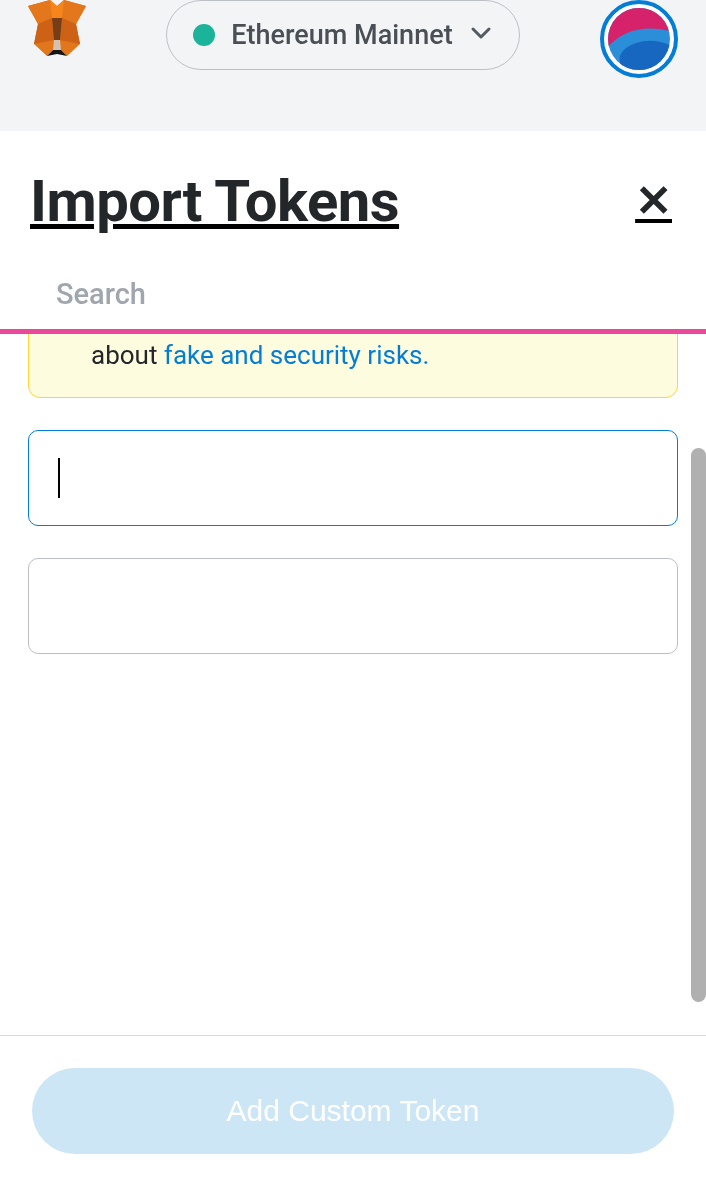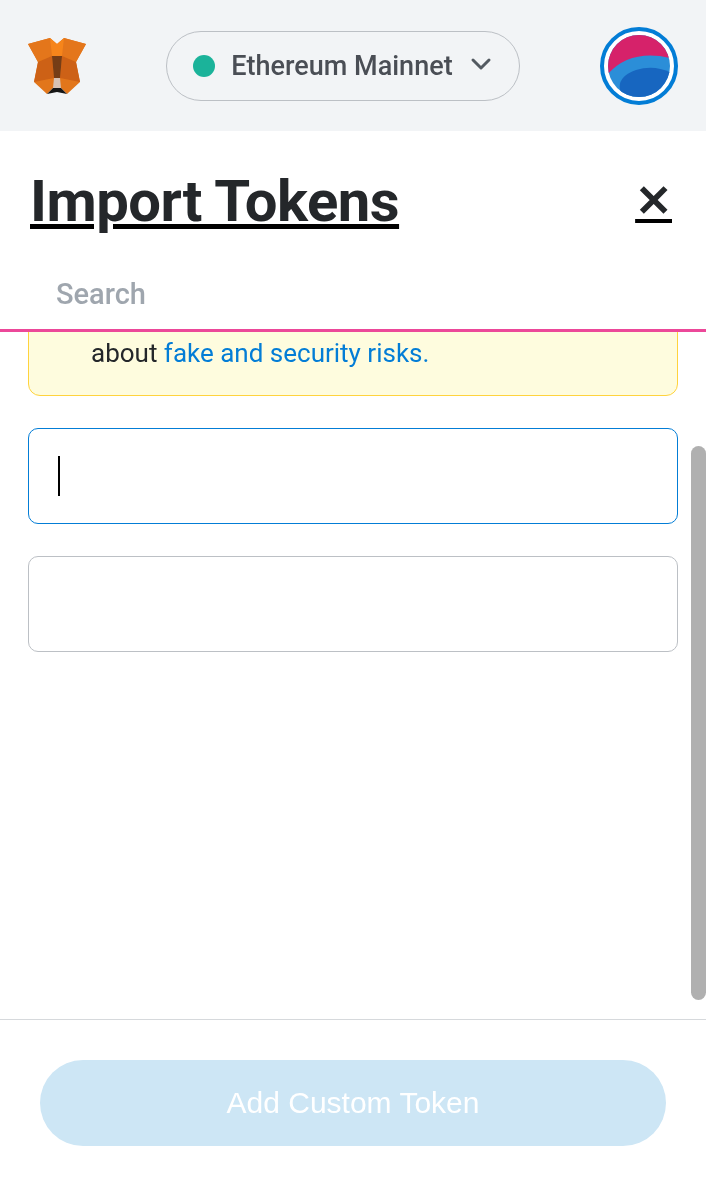--- a/index.html
+++ b/index.html
@@ -10,21 +10,20 @@
     background: #fff;
     overflow: hidden;
     position: relative;
   }
 
   .topbar {
     background: #f2f4f6;
     height: 131px;
     width: 100%;
     display: flex;
-    align-items: center;
     padding: 0 28px;
     gap: 18px;
   }
 
   .logo { width: 58px; height: 56px; flex-shrink:0; }
 
   .net-chip {
     flex: 1;
     display: flex;
     justify-content: center;
@@ -68,21 +67,21 @@
   .page-title {
     font-size: 58px; font-weight: 700; color:#24272a;
     letter-spacing:-0.5px;
   }
   .close-x {
     font-size: 44px; font-weight: 700; color:#24272a;
     cursor:pointer; line-height:1; padding: 4px;
   }
 
   .tabs {
-    display:flex; border-bottom: 3px solid #ec4899;
+    display:flex; border-bottom: 5px solid #ec4899;
     padding: 0 20px;
   }
   .tab {
     padding: 12px 36px 18px 36px;
     font-size: 29px; font-weight:500;
     cursor:pointer;
   }
   .tab-inactive { color:#9fa6ae; }
   .tab-active {
     color:#24272a;
@@ -122,21 +121,21 @@
   }
   .scrollbar-thumb {
     position:absolute; right:0; width:15px; border-radius:8px;
     background:#7b7b7b; opacity:0.6;
     top:112px; height:554px;
   }
 
   .footer {
     position:absolute; bottom:0; left:0; right:0;
     border-top:1px solid #d6d9dc;
-    padding: 40px;
+    padding: 32px;
     background:#fff;
   }
   .add-btn {
     width:100%; height:86px; border-radius:999px;
     background:#cde6f5; color:#fff;
     font-size:30px; font-weight:500;
     border:none; cursor:pointer;
   }
 
 </style>

